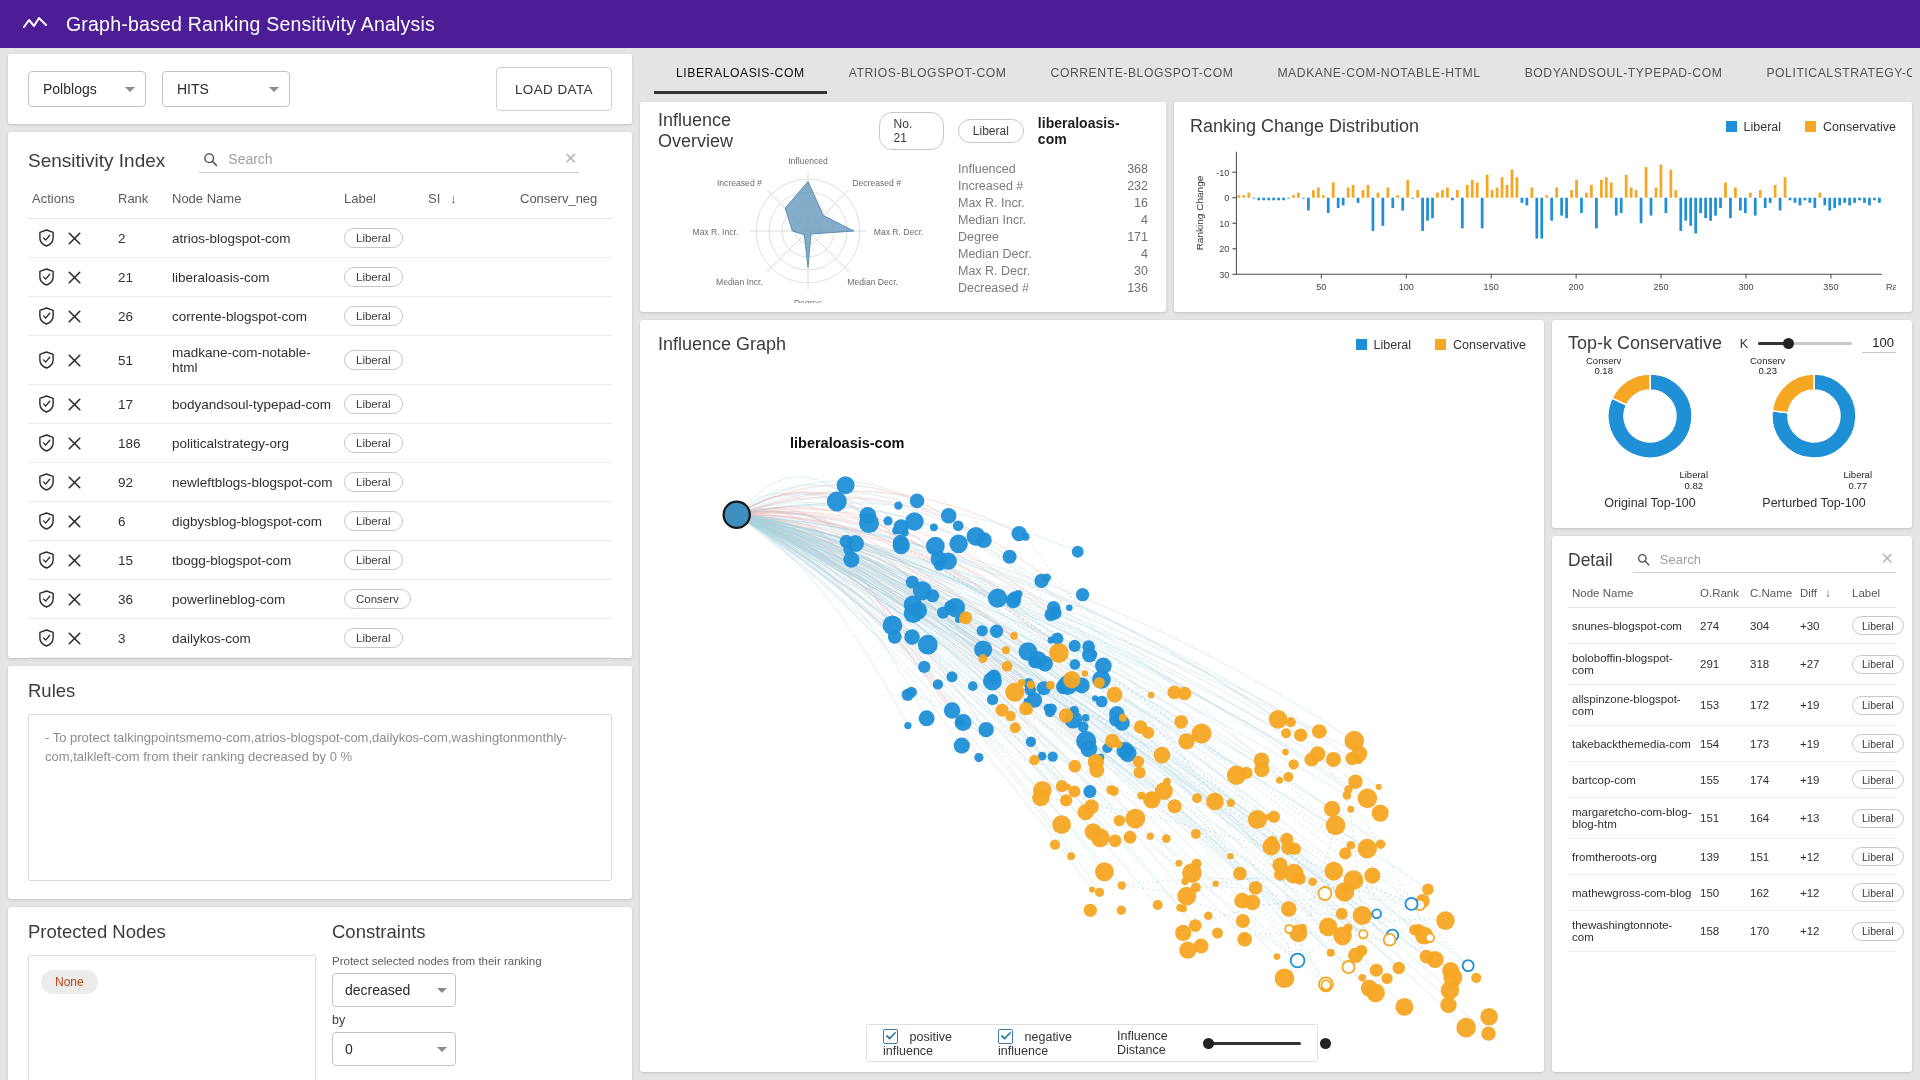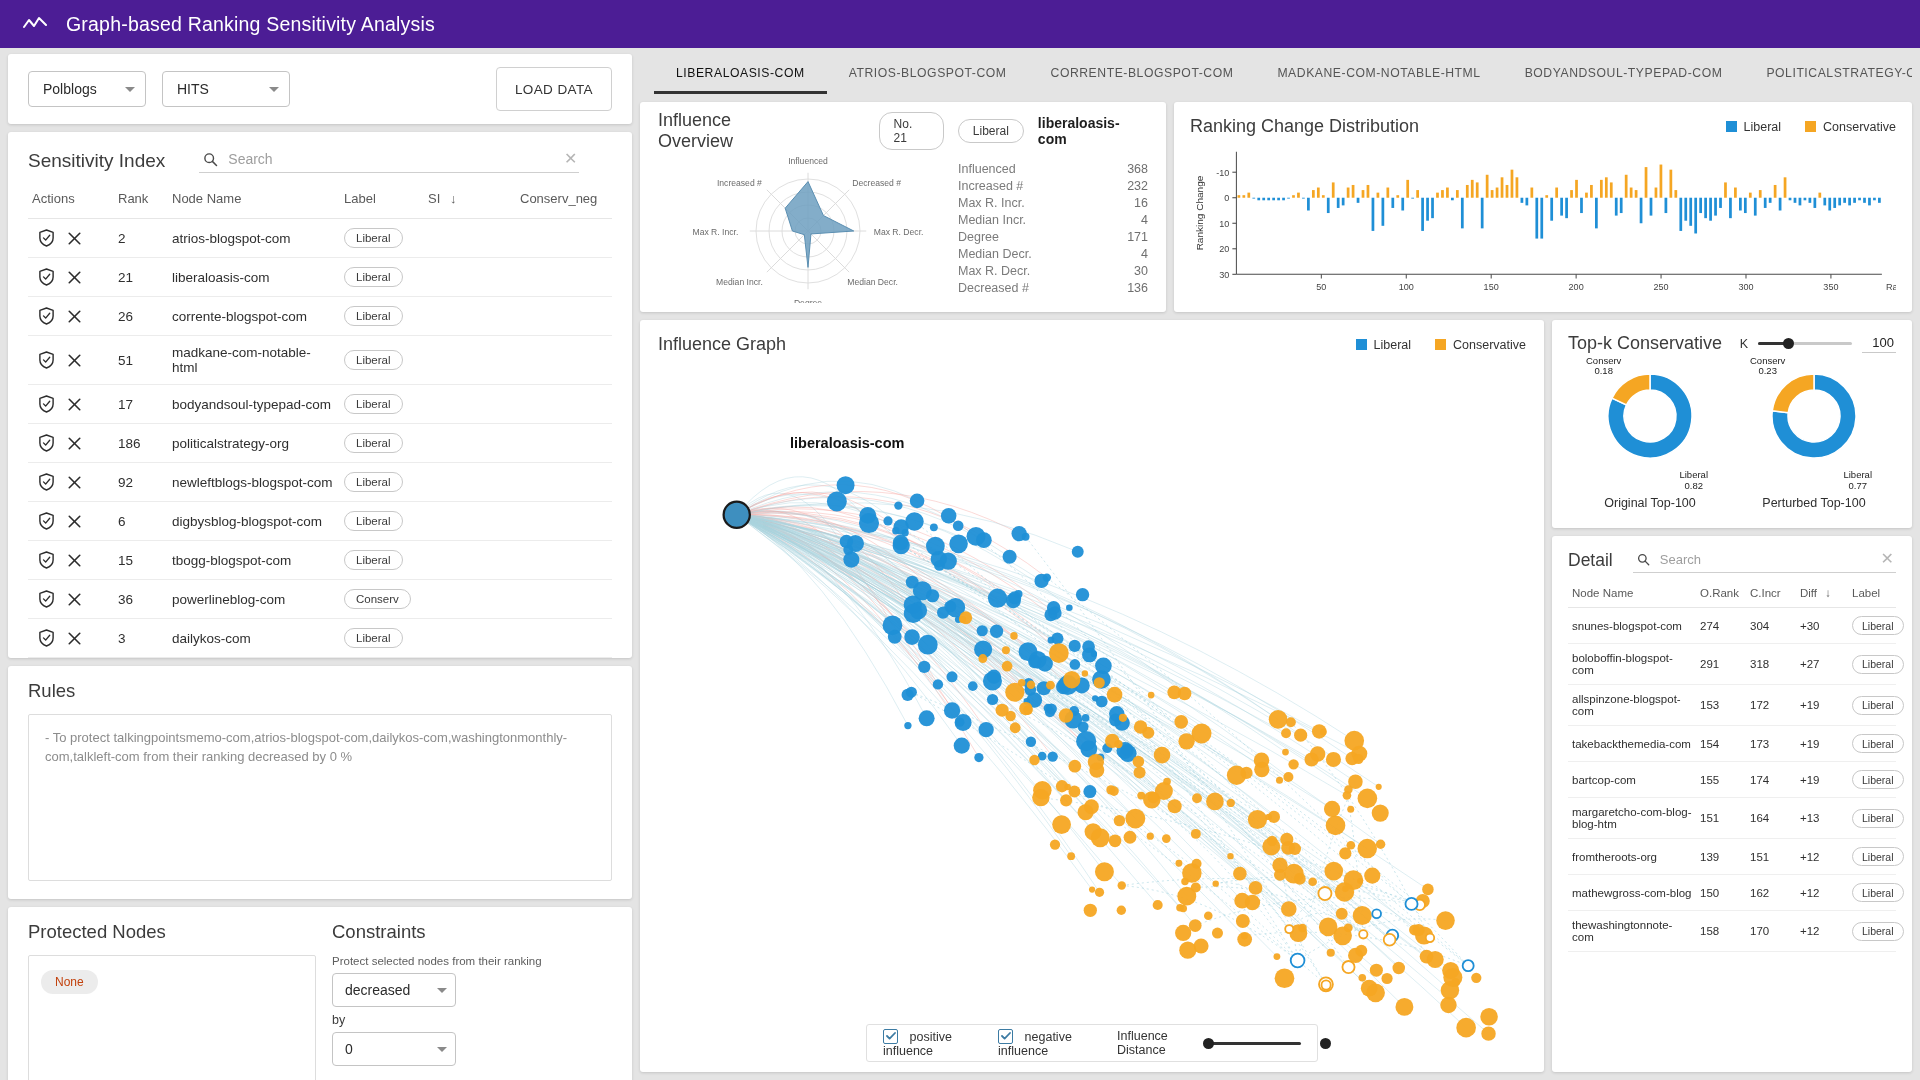--- a/index.html
+++ b/index.html
@@ -1333,21 +1333,21 @@
                     <col style="width:128px">
                     <col style="width:50px">
                     <col style="width:50px">
                     <col style="width:52px">
                     <col>
                   </colgroup>
                 <thead>
                     <tr>
                   <th>Node Name</th>
                   <th>O.Rank</th>
-                  <th>C.Incr</th>
+                  <th>C.Name</th>
                   <th>
                     <span>Diff</span>
                     <span style="margin-left:5px;">↓</span>
                   </th>
                   <th>Label</th>
                 </tr>
                   </thead>
                 <tbody id="detail-rows">
                     <tr>
                       <td>snunes-blogspot-com</td>

